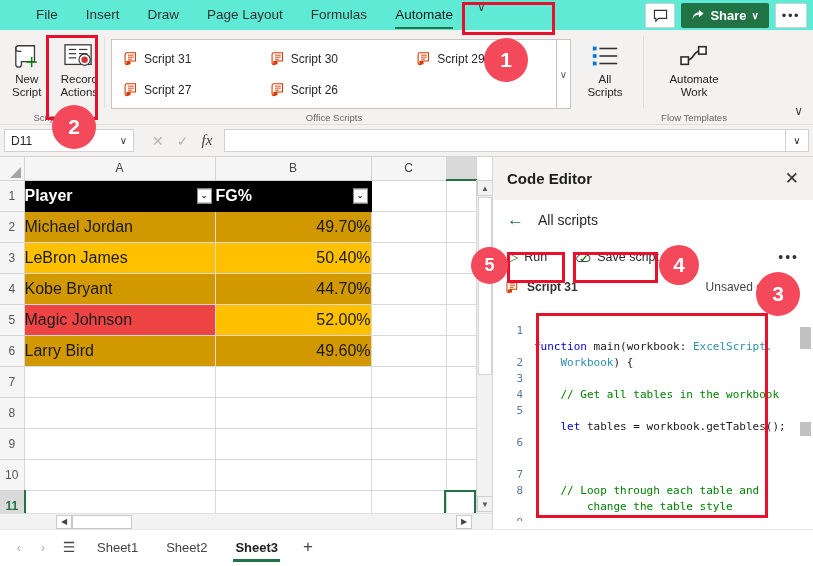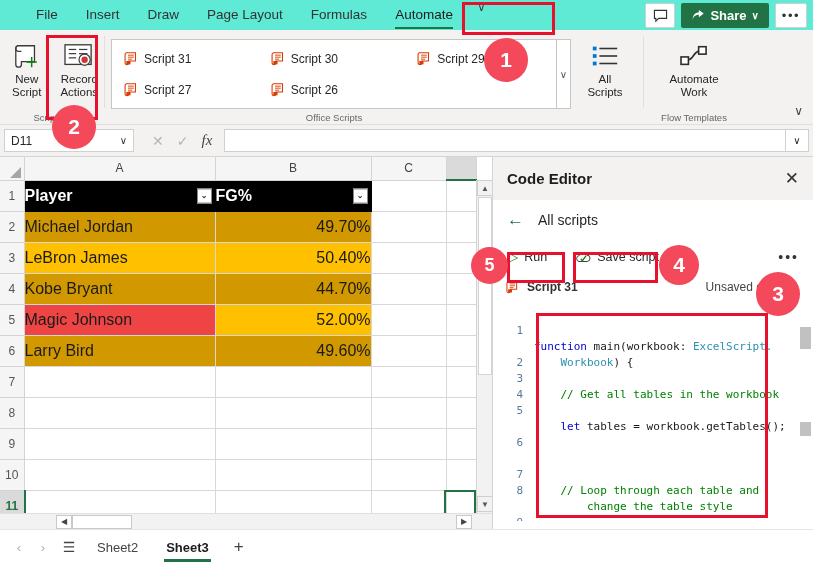--- a/index.html
+++ b/index.html
@@ -594,20 +594,21 @@
       <div class="cv-thumb" style="top:5px; height:22px;"></div>
       <div class="cv-thumb" style="top:100px; height:14px;"></div>
     </div>
   </div>
 </div>
 
 <div class="sheetbar">
   <div class="nav-arrow">‹</div>
   <div class="nav-arrow">›</div>
   <div class="hamb">☰</div>
+  <div class="sheet-tab">Sheet1</div>
   <div class="sheet-tab">Sheet2</div>
   <div class="sheet-tab active">Sheet3</div>
   <div class="plus">+</div>
 </div>
 
 <div class="redbox" style="left:462px; top:2px; width:93px; height:33px;"></div>
 <div class="redbox" style="left:46px; top:35px; width:52px; height:85px;"></div>
 <div class="redbox" style="left:507px; top:252px; width:58px; height:31px;"></div>
 <div class="redbox" style="left:573px; top:252px; width:85px; height:31px;"></div>
 <div class="redbox" style="left:536px; top:313px; width:232px; height:205px;"></div>

